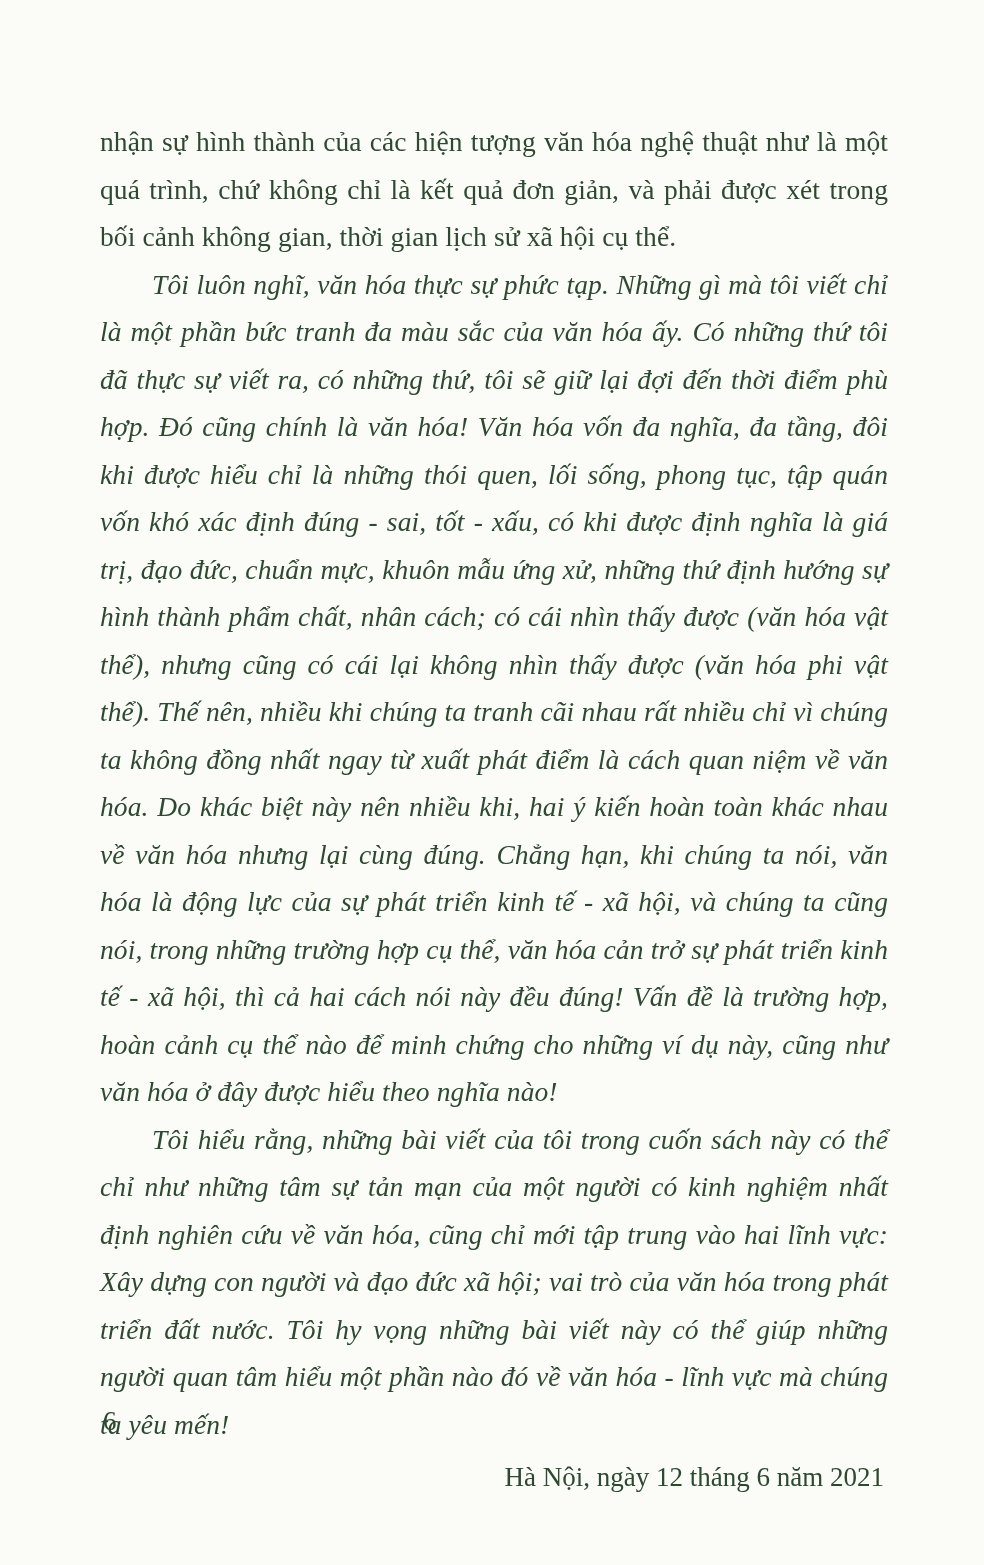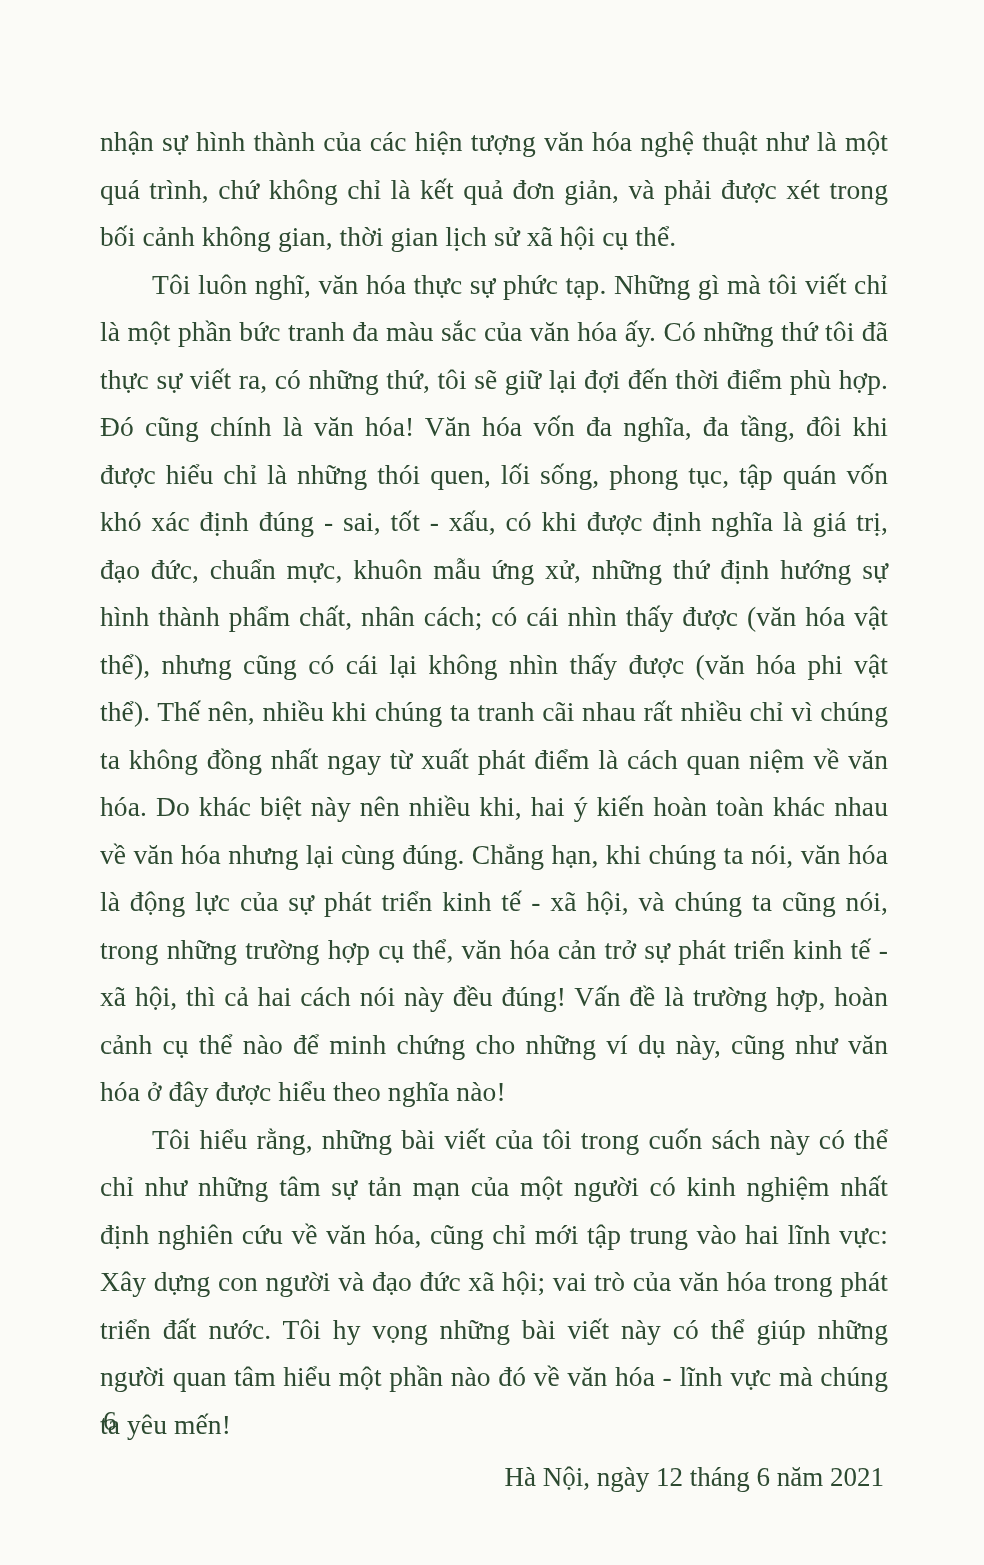--- a/index.html
+++ b/index.html
@@ -28,20 +28,21 @@
     text-align: justify;
     text-justify: inter-word;
     color: #2d4a31;
     letter-spacing: 0.1px;
   }
   .body-text p {
     margin: 0;
   }
   .body-text p.indent {
     text-indent: 52px;
+    font-style: italic;
   }
   .signature {
     margin-top: 6px;
     text-align: right;
     font-size: 27px;
     line-height: 47px;
     color: #2d4a31;
     padding-right: 4px;
   }
   .page-number {

